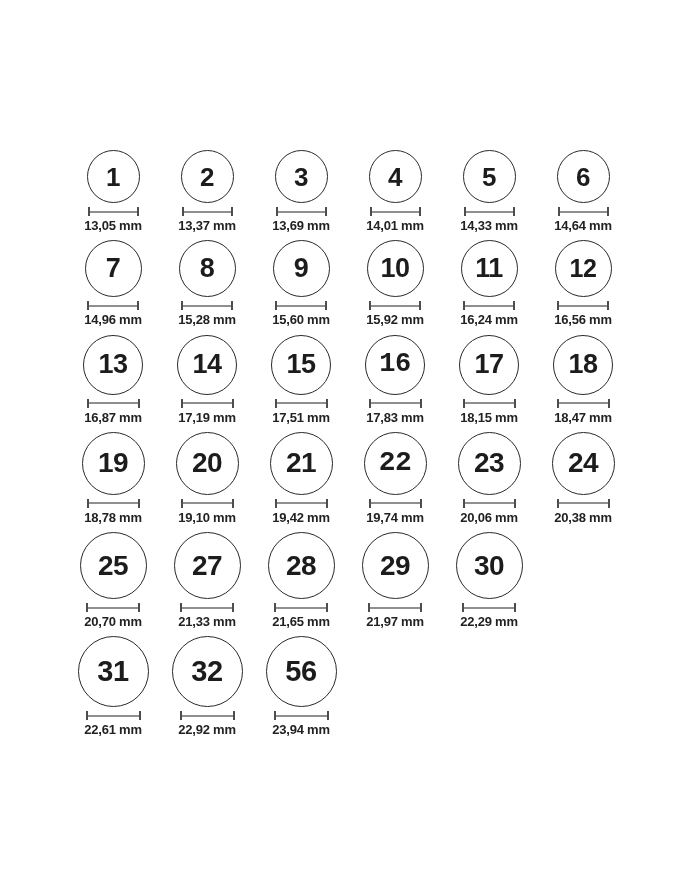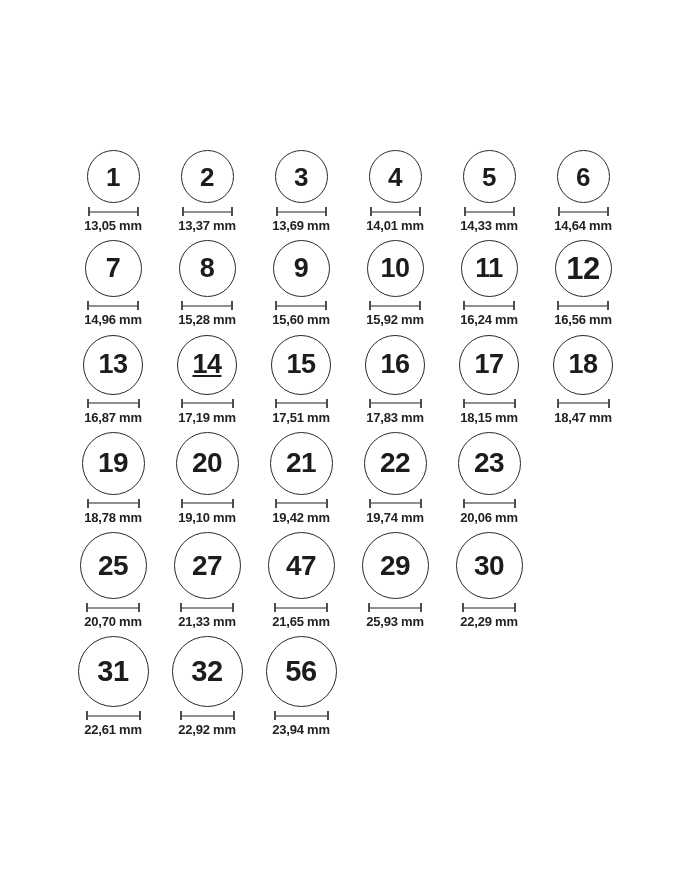--- a/index.html
+++ b/index.html
@@ -196,21 +196,21 @@
         </div>
         <div class="measure" style="width: 52px;">
           <span class="tick"></span>
           <span class="mline"></span>
           <span class="tick"></span>
         </div>
         <div class="diameter-label">16,24 mm</div>
       </div>
       <div class="size-cell">
         <div class="ring-circle" style="width: 57px; height: 57px;">
-          <span class="ring-number" style="font-size: 31px;">12</span>
+          <span class="ring-number" style="font-size: 25px;">12</span>
         </div>
         <div class="measure" style="width: 52px;">
           <span class="tick"></span>
           <span class="mline"></span>
           <span class="tick"></span>
         </div>
         <div class="diameter-label">16,56 mm</div>
       </div>
     </div>
     <div class="size-row">
@@ -220,42 +220,42 @@
         </div>
         <div class="measure" style="width: 53px;">
           <span class="tick"></span>
           <span class="mline"></span>
           <span class="tick"></span>
         </div>
         <div class="diameter-label">16,87 mm</div>
       </div>
       <div class="size-cell">
         <div class="ring-circle" style="width: 60px; height: 60px;">
-          <span class="ring-number" style="font-size: 27px; text-decoration: underline;">14</span>
+          <span class="ring-number" style="font-size: 27px;">14</span>
         </div>
         <div class="measure" style="width: 53px;">
           <span class="tick"></span>
           <span class="mline"></span>
           <span class="tick"></span>
         </div>
         <div class="diameter-label">17,19 mm</div>
       </div>
       <div class="size-cell">
         <div class="ring-circle" style="width: 60px; height: 60px;">
           <span class="ring-number" style="font-size: 27px;">15</span>
         </div>
         <div class="measure" style="width: 53px;">
           <span class="tick"></span>
           <span class="mline"></span>
           <span class="tick"></span>
         </div>
         <div class="diameter-label">17,51 mm</div>
       </div>
       <div class="size-cell">
-        <div class="ring-circle" style="width: 60px; height: 60px;">
+        <div class="ring-circle" style="width: 60px; height: 60px; font-family: Liberation Mono, monospace;">
           <span class="ring-number" style="font-size: 27px;">16</span>
         </div>
         <div class="measure" style="width: 53px;">
           <span class="tick"></span>
           <span class="mline"></span>
           <span class="tick"></span>
         </div>
         <div class="diameter-label">17,83 mm</div>
       </div>
       <div class="size-cell">
@@ -310,39 +310,50 @@
         </div>
         <div class="measure" style="width: 53px;">
           <span class="tick"></span>
           <span class="mline"></span>
           <span class="tick"></span>
         </div>
         <div class="diameter-label">19,42 mm</div>
       </div>
       <div class="size-cell">
         <div class="ring-circle" style="width: 63px; height: 63px;">
-          <span class="ring-number" style="font-size: 28px;">22</span>
+          <span class="ring-number" style="font-size: 28px; font-family: Liberation Mono, monospace;">22</span>
         </div>
         <div class="measure" style="width: 53px;">
           <span class="tick"></span>
           <span class="mline"></span>
           <span class="tick"></span>
         </div>
         <div class="diameter-label">19,74 mm</div>
       </div>
       <div class="size-cell">
         <div class="ring-circle" style="width: 63px; height: 63px;">
           <span class="ring-number" style="font-size: 28px;">23</span>
         </div>
         <div class="measure" style="width: 53px;">
           <span class="tick"></span>
           <span class="mline"></span>
           <span class="tick"></span>
         </div>
         <div class="diameter-label">20,06 mm</div>
+      </div>
+      <div class="size-cell">
+        <div class="ring-circle" style="width: 63px; height: 63px;">
+          <span class="ring-number" style="font-size: 28px;">24</span>
+        </div>
+        <div class="measure" style="width: 53px;">
+          <span class="tick"></span>
+          <span class="mline"></span>
+          <span class="tick"></span>
+        </div>
+        <div class="diameter-label">20,38 mm</div>
       </div>
     </div>
     <div class="size-row">
       <div class="size-cell">
         <div class="ring-circle" style="width: 67px; height: 67px;">
           <span class="ring-number" style="font-size: 28px;">25</span>
         </div>
         <div class="measure" style="width: 54px;">
           <span class="tick"></span>
           <span class="mline"></span>
@@ -356,39 +367,39 @@
         </div>
         <div class="measure" style="width: 54px;">
           <span class="tick"></span>
           <span class="mline"></span>
           <span class="tick"></span>
         </div>
         <div class="diameter-label">21,33 mm</div>
       </div>
       <div class="size-cell">
         <div class="ring-circle" style="width: 67px; height: 67px;">
-          <span class="ring-number" style="font-size: 28px;">47</span>
+          <span class="ring-number" style="font-size: 28px;">28</span>
         </div>
         <div class="measure" style="width: 54px;">
           <span class="tick"></span>
           <span class="mline"></span>
           <span class="tick"></span>
         </div>
         <div class="diameter-label">21,65 mm</div>
       </div>
       <div class="size-cell">
         <div class="ring-circle" style="width: 67px; height: 67px;">
           <span class="ring-number" style="font-size: 28px;">29</span>
         </div>
         <div class="measure" style="width: 54px;">
           <span class="tick"></span>
           <span class="mline"></span>
           <span class="tick"></span>
         </div>
-        <div class="diameter-label">25,93 mm</div>
+        <div class="diameter-label">21,97 mm</div>
       </div>
       <div class="size-cell">
         <div class="ring-circle" style="width: 67px; height: 67px;">
           <span class="ring-number" style="font-size: 28px;">30</span>
         </div>
         <div class="measure" style="width: 54px;">
           <span class="tick"></span>
           <span class="mline"></span>
           <span class="tick"></span>
         </div>

